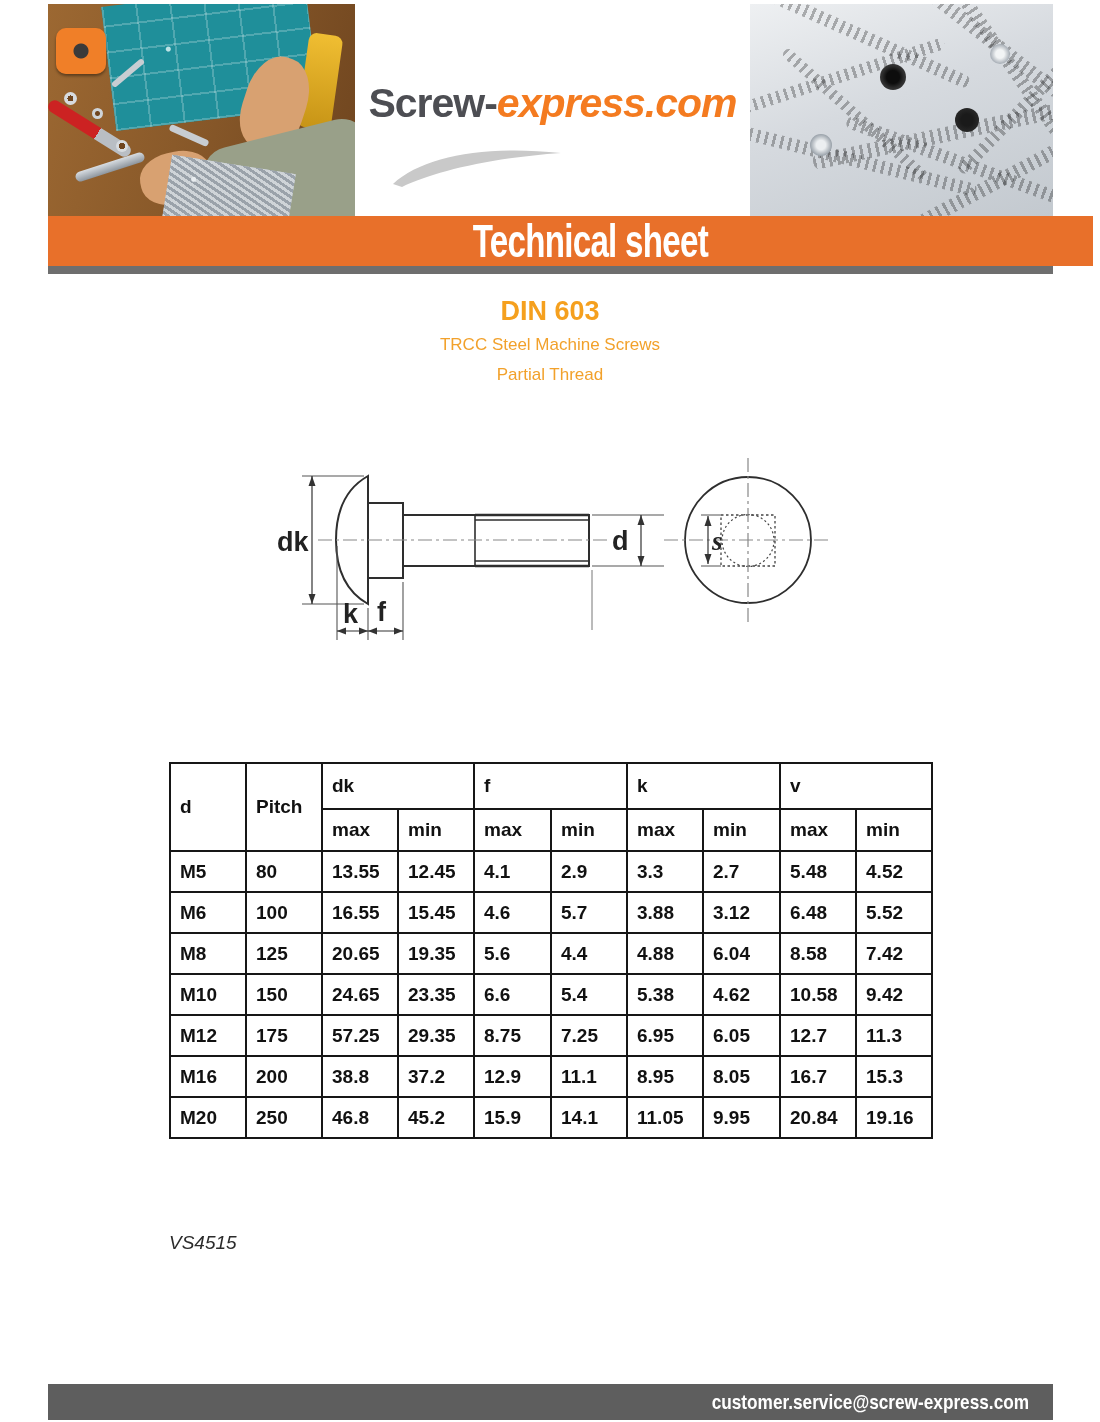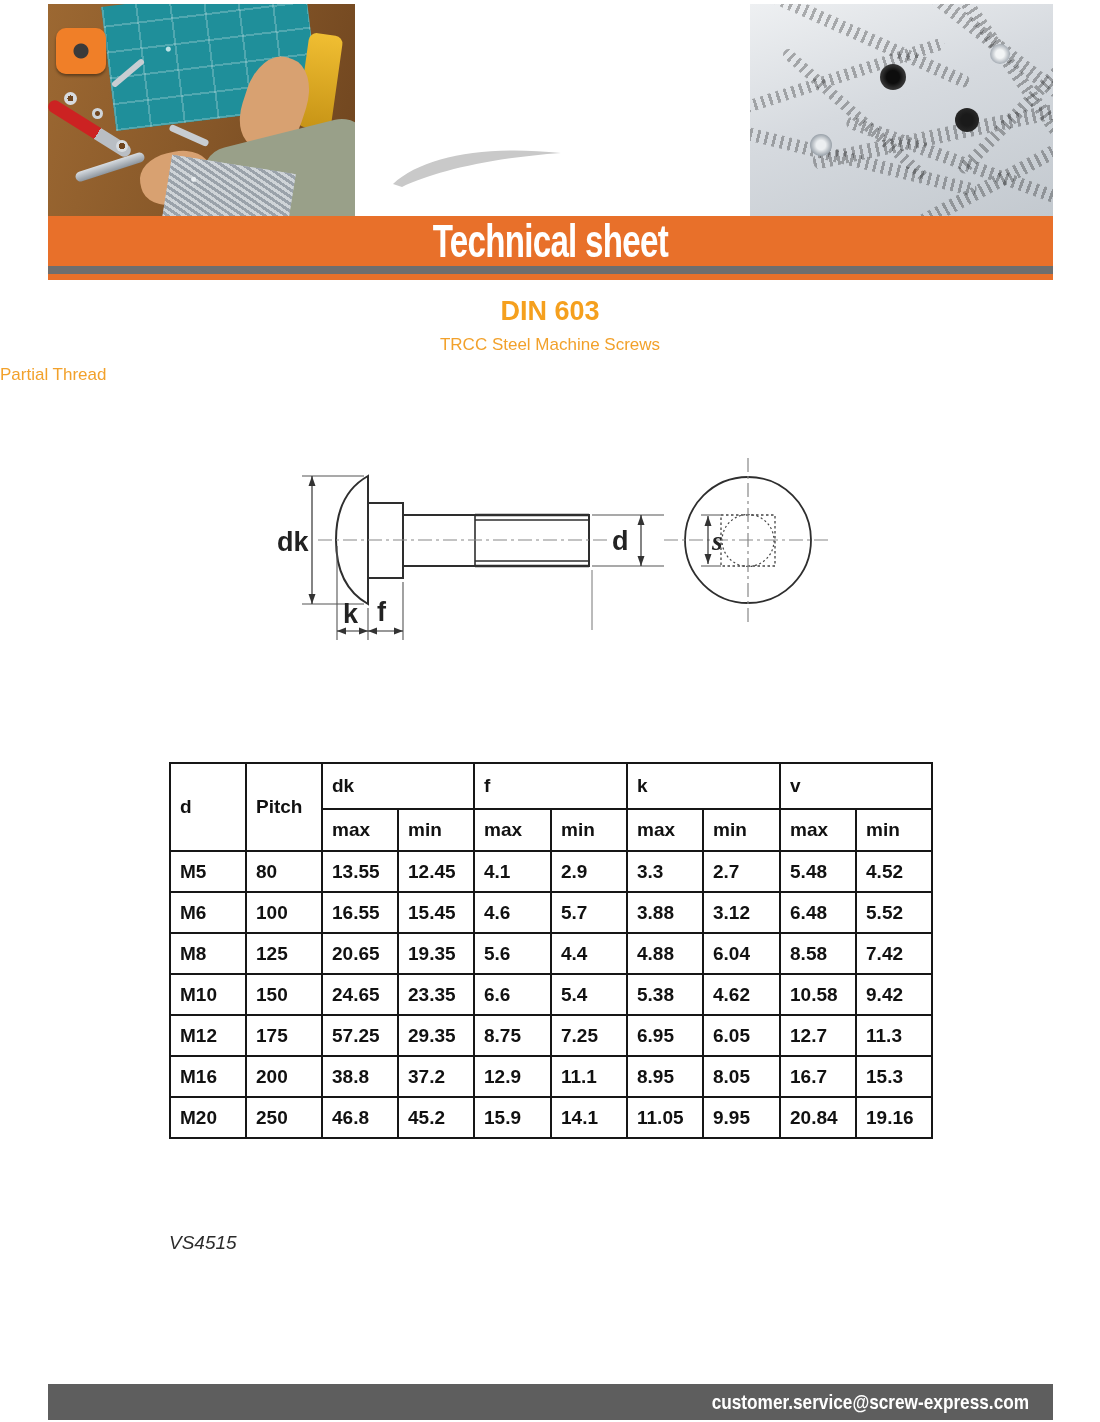--- a/index.html
+++ b/index.html
@@ -24,32 +24,32 @@
 
   
   .logo-wrap{position:absolute;left:355px;top:0;width:395px;height:216px;background:#fff;}
   .logo-text{position:absolute;left:0;top:80px;width:100%;text-align:center;white-space:nowrap;
              font-size:41px;font-weight:bold;letter-spacing:-1px;}
   .logo-gray{color:#4d4e53;}
   .logo-orange{color:#f47b20;font-style:italic;}
   .swoosh{position:absolute;left:34px;top:142px;width:180px;height:46px;}
 
   
-  .banner{position:absolute;left:48px;top:216px;width:1005px;height:64px;background:#e8702a;
-          text-align:center;}
+  .banner{position:absolute;left:48px;top:216px;width:1005px;height:50px;background:#e8702a;
+          text-align:center;padding-left:40px;}
   .banner-inner{display:inline-block;transform:scaleX(.72);transform-origin:center;
           color:#fff;font-weight:bold;font-size:46px;line-height:50px;letter-spacing:-1px;}
   .banner-strip{position:absolute;left:48px;top:266px;width:1005px;height:8px;background:#6e6e6e;}
 
   
   .t-standard{position:absolute;left:0;top:296px;width:1100px;text-align:center;
               color:#f5a01e;font-size:27px;font-weight:bold;}
   .t-product{position:absolute;left:0;top:335px;width:1100px;text-align:center;
               color:#f2a12b;font-size:17px;}
-  .t-thread{position:absolute;left:0;top:365px;width:1100px;text-align:left;
+  .t-thread{position:absolute;left:0;top:365px;width:1100px;text-align:center;
               color:#f2a12b;font-size:17px;}
 
   
   .drawing{position:absolute;left:260px;top:450px;}
   .drawing text{fill:#222;}
   .dimtxt{font-family:"Liberation Sans",sans-serif;font-size:27px;font-weight:600;}
   .stxt{font-family:"Liberation Serif",serif;font-size:27px;font-weight:bold;font-style:italic;}
 
   
   table.spec{position:absolute;left:169px;top:762px;width:762px;border-collapse:collapse;
@@ -87,20 +87,21 @@
         radial-gradient(circle at 20% 30%,#e8ecef 0 2px,transparent 3px),
         repeating-linear-gradient(25deg,#cfd4d8 0 3px,#9aa2aa 3px 6px),#b9c0c6;"></div>
     <div class="deco" style="left:16px;top:88px;width:13px;height:13px;border-radius:50%;background:radial-gradient(circle,#6f451f 0 3px,#d7dbdf 3px);"></div>
     <div class="deco" style="left:44px;top:104px;width:11px;height:11px;border-radius:50%;background:radial-gradient(circle,#6f451f 0 2px,#cfd4d8 3px);"></div>
     <div class="deco" style="left:68px;top:136px;width:12px;height:12px;border-radius:50%;background:radial-gradient(circle,#6f451f 0 3px,#d7dbdf 3px);"></div>
     <div class="deco" style="left:120px;top:128px;width:42px;height:7px;border-radius:4px;background:#c8cdd2;transform:rotate(24deg);"></div>
     <div class="deco" style="left:60px;top:66px;width:40px;height:6px;border-radius:3px;background:#c8cdd2;transform:rotate(-40deg);"></div>
   </div>
 
   <div class="logo-wrap">
+    <div class="logo-text"><span class="logo-gray">Screw-</span><span class="logo-orange">express.com</span></div>
     <svg class="swoosh" viewBox="0 0 180 46">
       <path d="M4,42 C34,14 96,3 172,11 C100,16 44,30 13,45 Z" fill="#c9c9c9"></path>
     </svg>
   </div>
 
   <div class="photo photo-right">
     <div class="rod brass thread" style="left:-30px;top:20px;width:260px;height:13px;transform:rotate(24deg);"></div>
     <div class="rod silver thread" style="left:40px;top:-10px;width:300px;height:14px;transform:rotate(38deg);"></div>
     <div class="rod silver thread" style="left:-40px;top:70px;width:240px;height:12px;transform:rotate(-18deg);"></div>
     <div class="rod brass thread" style="left:60px;top:120px;width:300px;height:15px;transform:rotate(-12deg);"></div>

